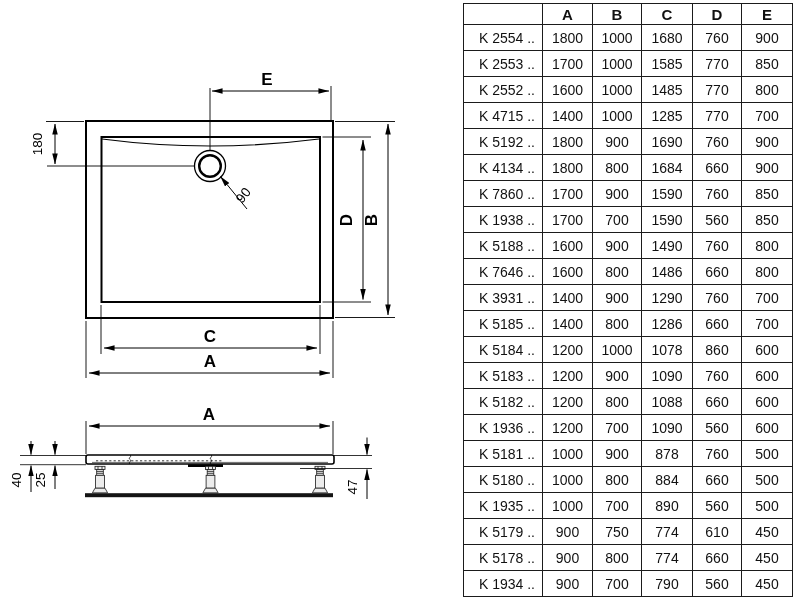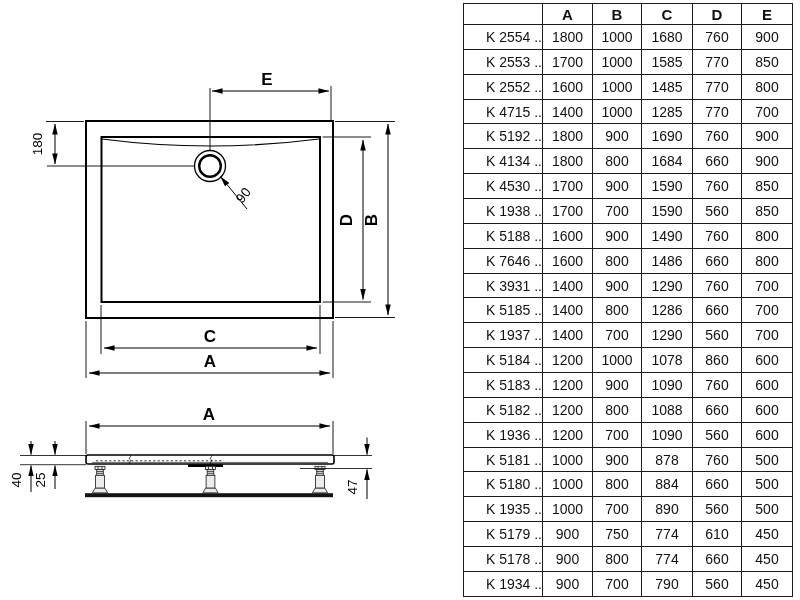--- a/index.html
+++ b/index.html
@@ -9,21 +9,21 @@
   svg .ln{stroke:#000;fill:none;}
   svg text{fill:#000;}
   svg .lbl{font-family:"Liberation Sans",sans-serif;font-size:17px;font-weight:bold;}
   svg .dim{font-family:"Liberation Sans",sans-serif;font-size:13.5px;font-weight:normal;}
   table.spec{position:absolute;left:463px;top:3px;width:330px;height:594px;
              border-collapse:collapse;table-layout:fixed;font-size:14px;}
   table.spec th,table.spec td{border:1px solid #1b1b1b;text-align:center;
              vertical-align:middle;padding:0;overflow:hidden;white-space:nowrap;}
   table.spec th{font-size:15px;font-weight:bold;}
   table.spec thead tr{height:21px;}
-  table.spec td.model{text-align:right;padding-left:8px;}
+  table.spec td.model{text-align:center;padding-left:8px;}
 </style>
 </head>
 <body>
 
 <div class="screen">
 
   <svg class="drawing" width="465" height="600" viewBox="0 0 465 600">
     <defs>
       <marker id="arr" viewBox="0 0 12 6" refX="11.5" refY="3" markerWidth="11" markerHeight="5.5" orient="auto-start-reverse">
         <path d="M0,0 L12,3 L0,6 z" fill="#000"></path>
@@ -225,21 +225,21 @@
         </tr>
         <tr>
           <td class="model">K 4134 ..</td>
           <td>1800</td>
           <td>800</td>
           <td>1684</td>
           <td>660</td>
           <td>900</td>
         </tr>
         <tr>
-          <td class="model">K 4530 ..</td>
+          <td class="model">K 7860 ..</td>
           <td>1700</td>
           <td>900</td>
           <td>1590</td>
           <td>760</td>
           <td>850</td>
         </tr>
         <tr>
           <td class="model">K 1938 ..</td>
           <td>1700</td>
           <td>700</td>
@@ -270,28 +270,20 @@
           <td>1290</td>
           <td>760</td>
           <td>700</td>
         </tr>
         <tr>
           <td class="model">K 5185 ..</td>
           <td>1400</td>
           <td>800</td>
           <td>1286</td>
           <td>660</td>
-          <td>700</td>
-        </tr>
-        <tr>
-          <td class="model">K 1937 ..</td>
-          <td>1400</td>
-          <td>700</td>
-          <td>1290</td>
-          <td>560</td>
           <td>700</td>
         </tr>
         <tr>
           <td class="model">K 5184 ..</td>
           <td>1200</td>
           <td>1000</td>
           <td>1078</td>
           <td>860</td>
           <td>600</td>
         </tr>

